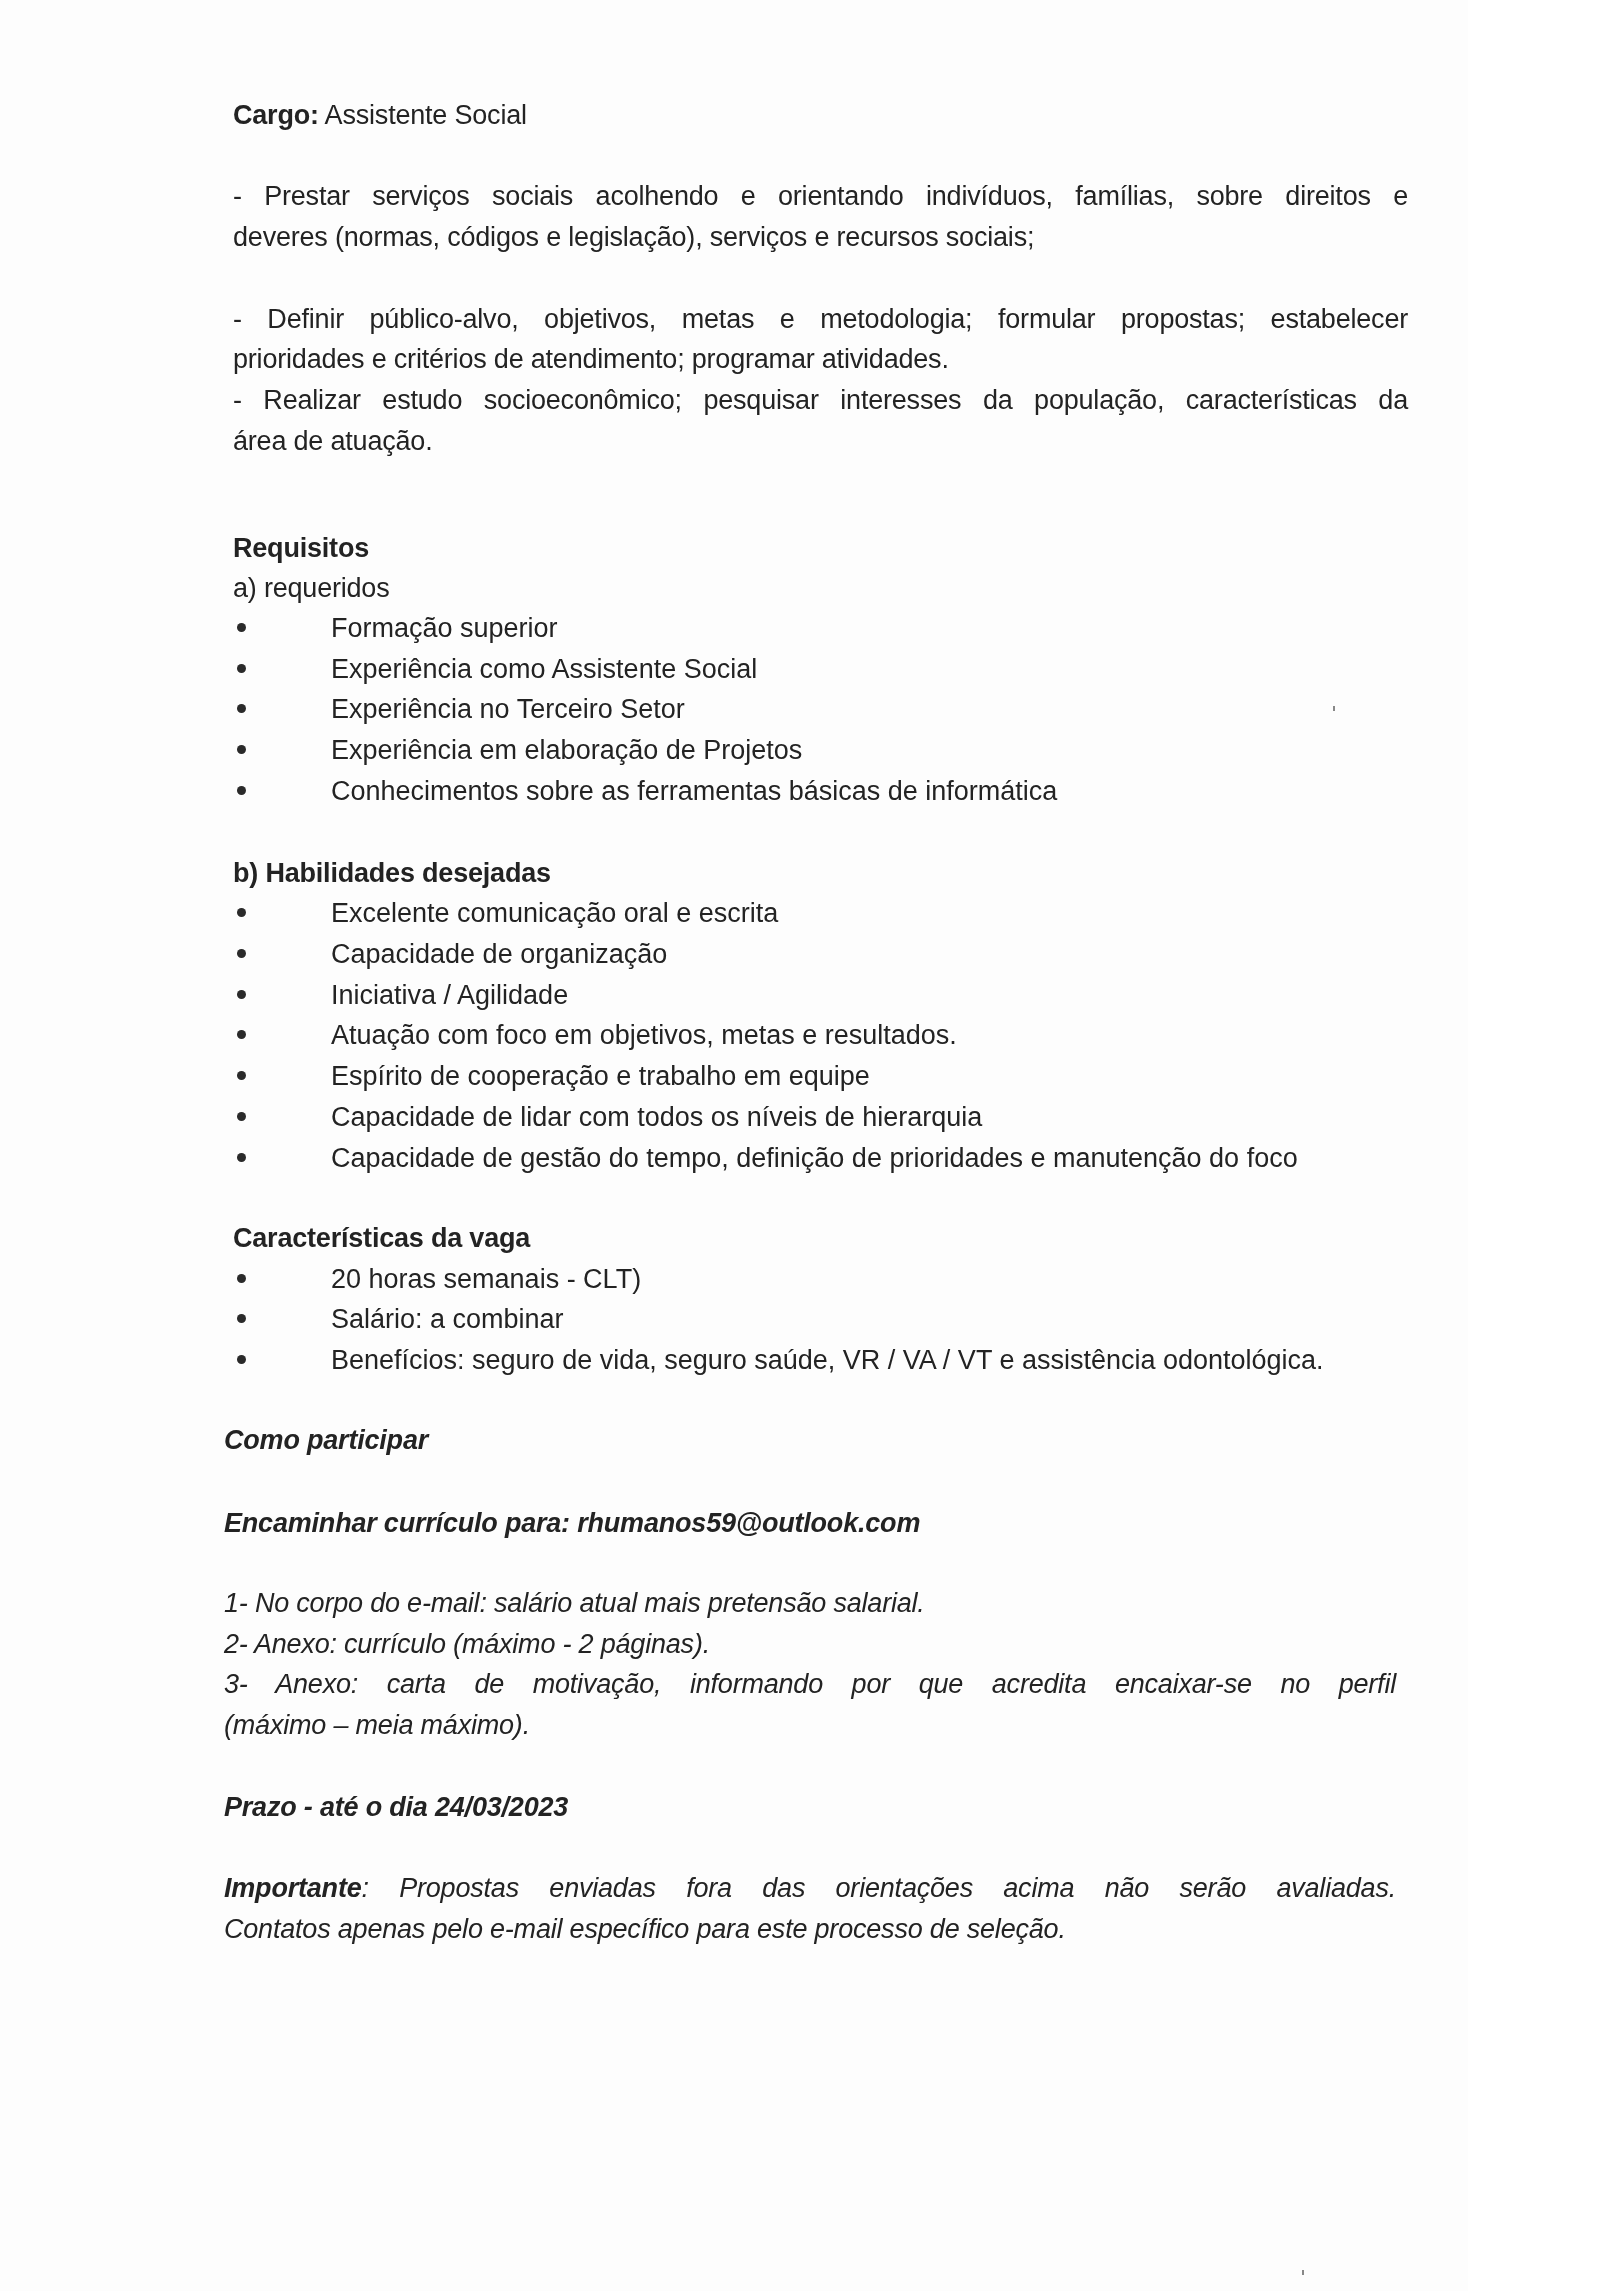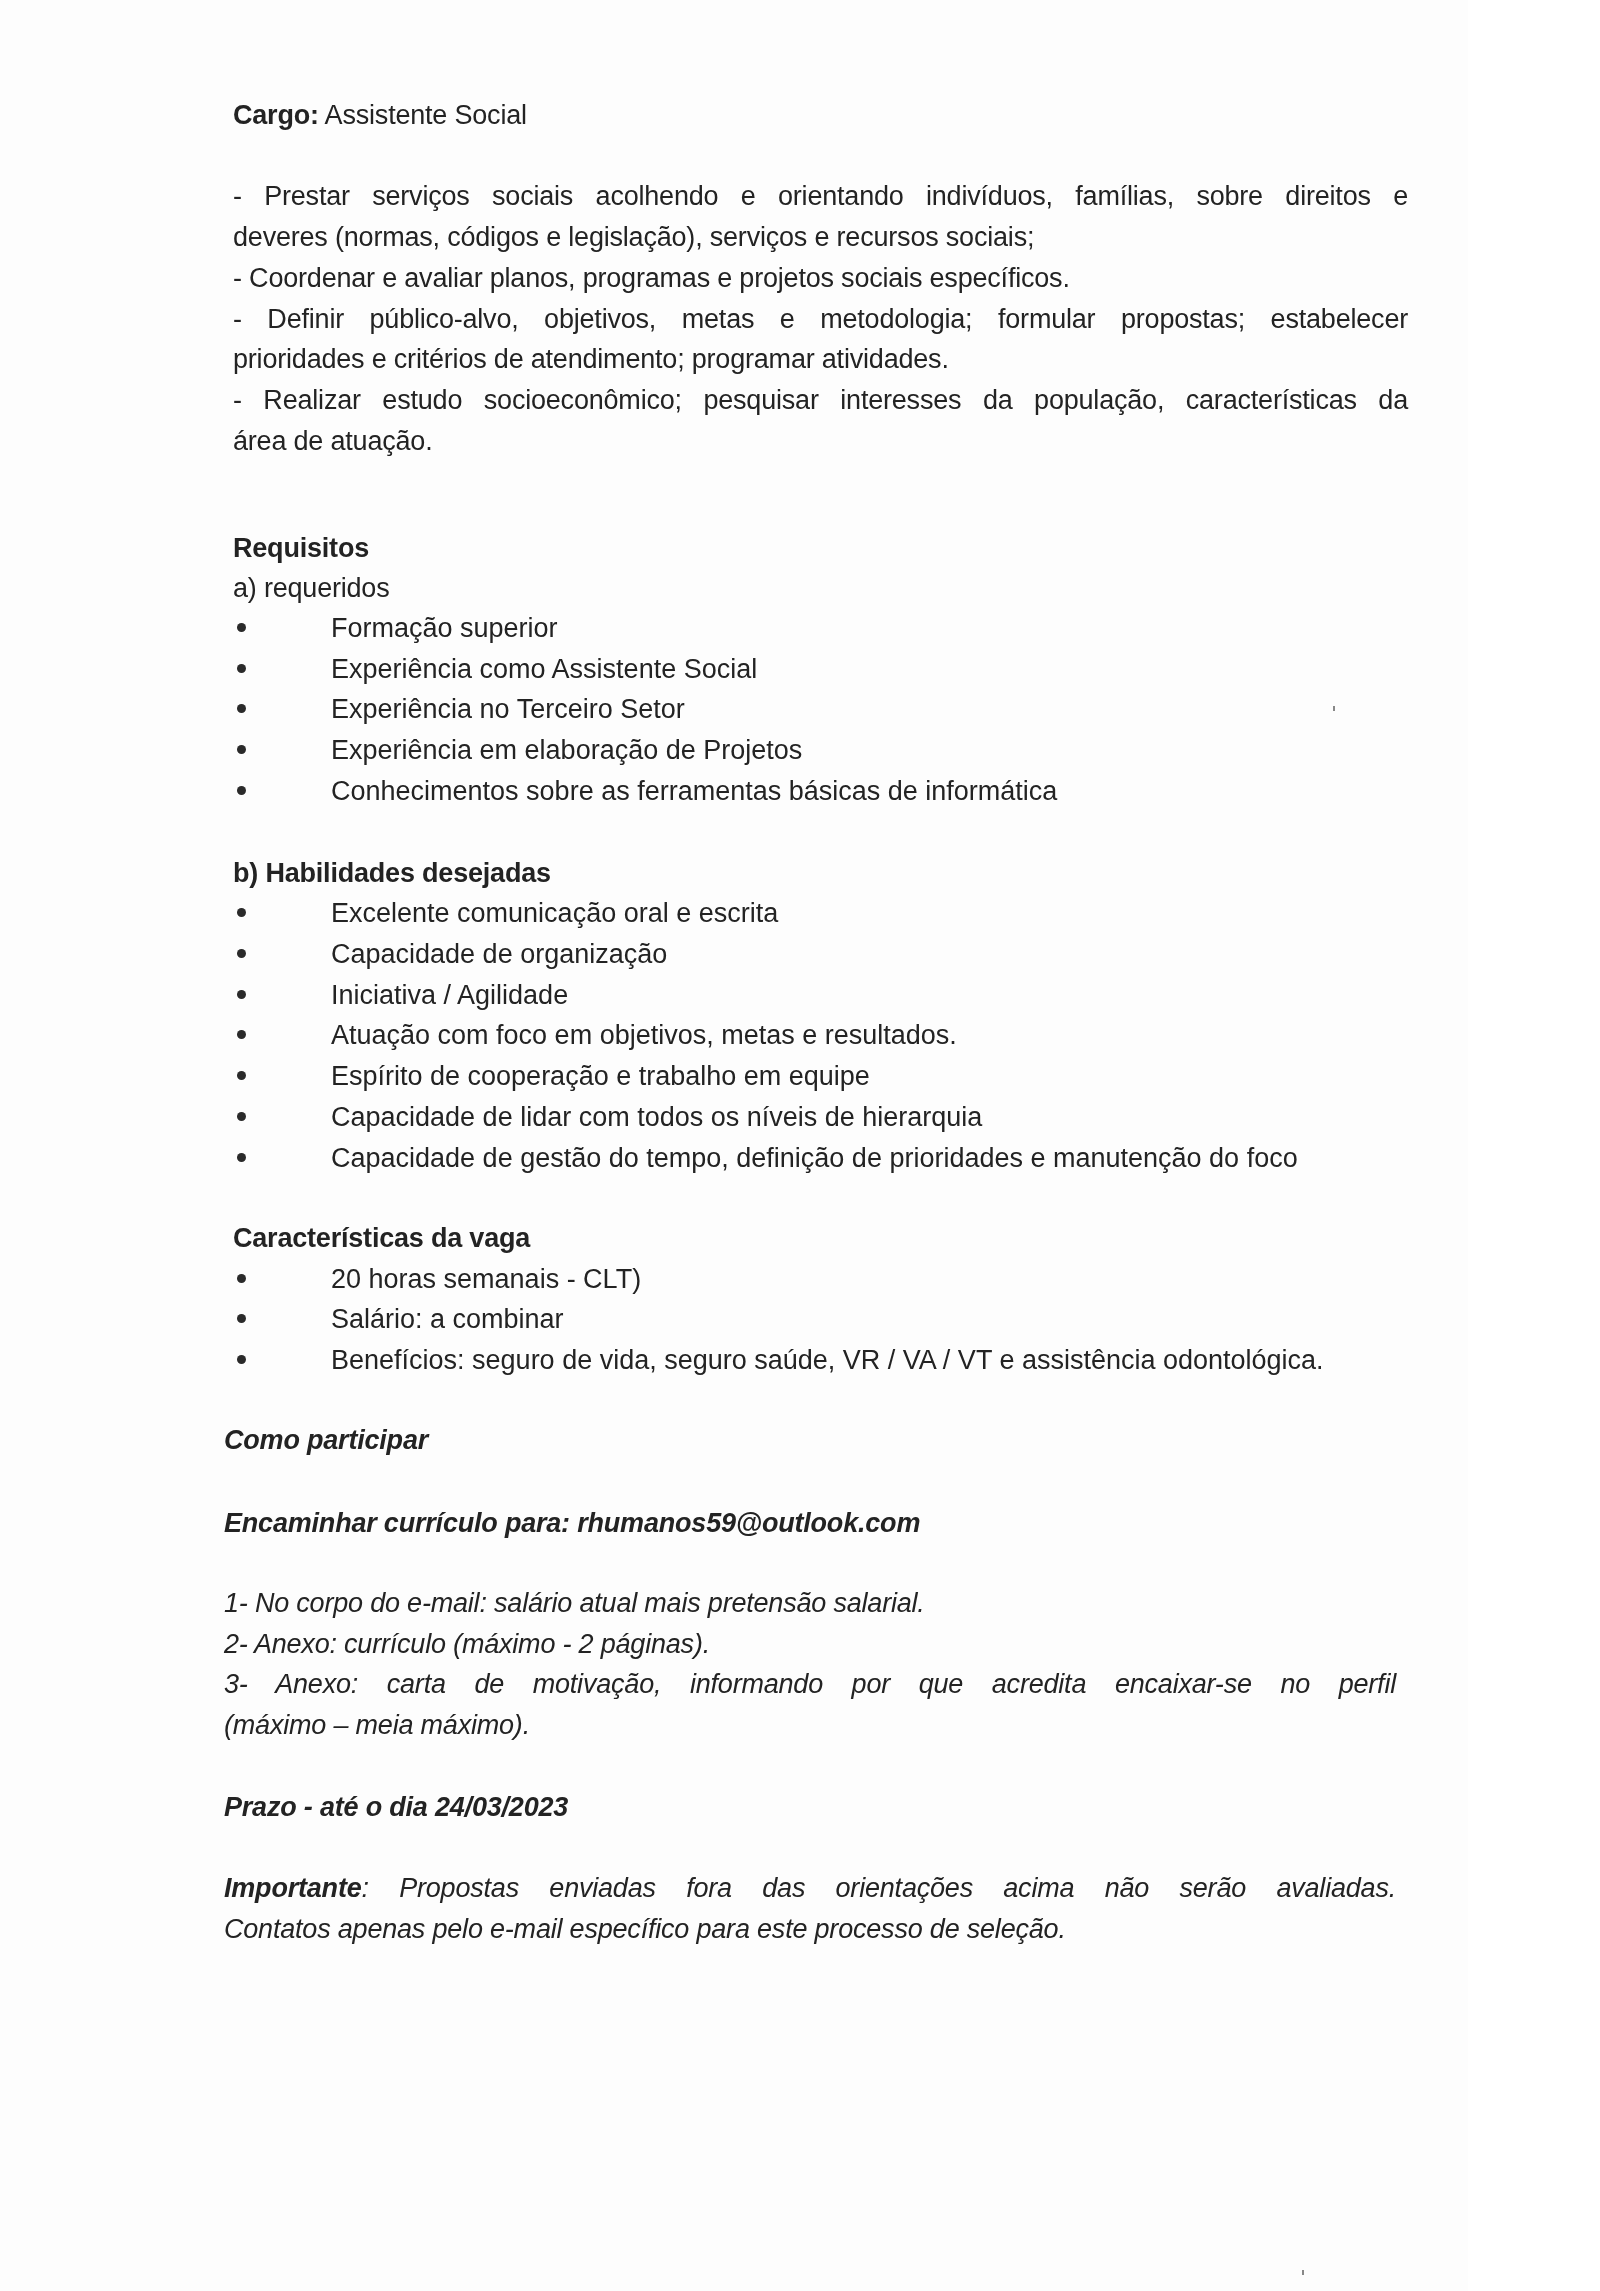--- a/index.html
+++ b/index.html
@@ -27,21 +27,20 @@
 <body>
 
 <div class="page">
 
   <div class="ln" style="top:95px">
     <span class="b">Cargo:</span><span> Assistente Social</span>
   </div>
 
   <div class="ln just" style="top:176px">- Prestar serviços sociais acolhendo e orientando indivíduos, famílias, sobre direitos e</div>
   <div class="ln" style="top:217px">deveres (normas, códigos e legislação), serviços e recursos sociais;</div>
-  <div class="ln" style="top:258px">- Coordenar e avaliar planos, programas e projetos sociais específicos.</div>
   <div class="ln" style="top:339px">prioridades e critérios de atendimento; programar atividades.</div>
   <div class="ln just" style="top:299px">- Definir público-alvo, objetivos, metas e metodologia; formular propostas; estabelecer</div>
   <div class="ln just" style="top:380px">- Realizar estudo socioeconômico; pesquisar interesses da população, características da</div>
   <div class="ln" style="top:421px">área de atuação.</div>
 
   <div class="ln b" style="top:528px">Requisitos</div>
   <div class="ln" style="top:568px">a) requeridos</div>
 
   <div class="bullet-row" style="top:608px">
       <span class="dot"></span>

